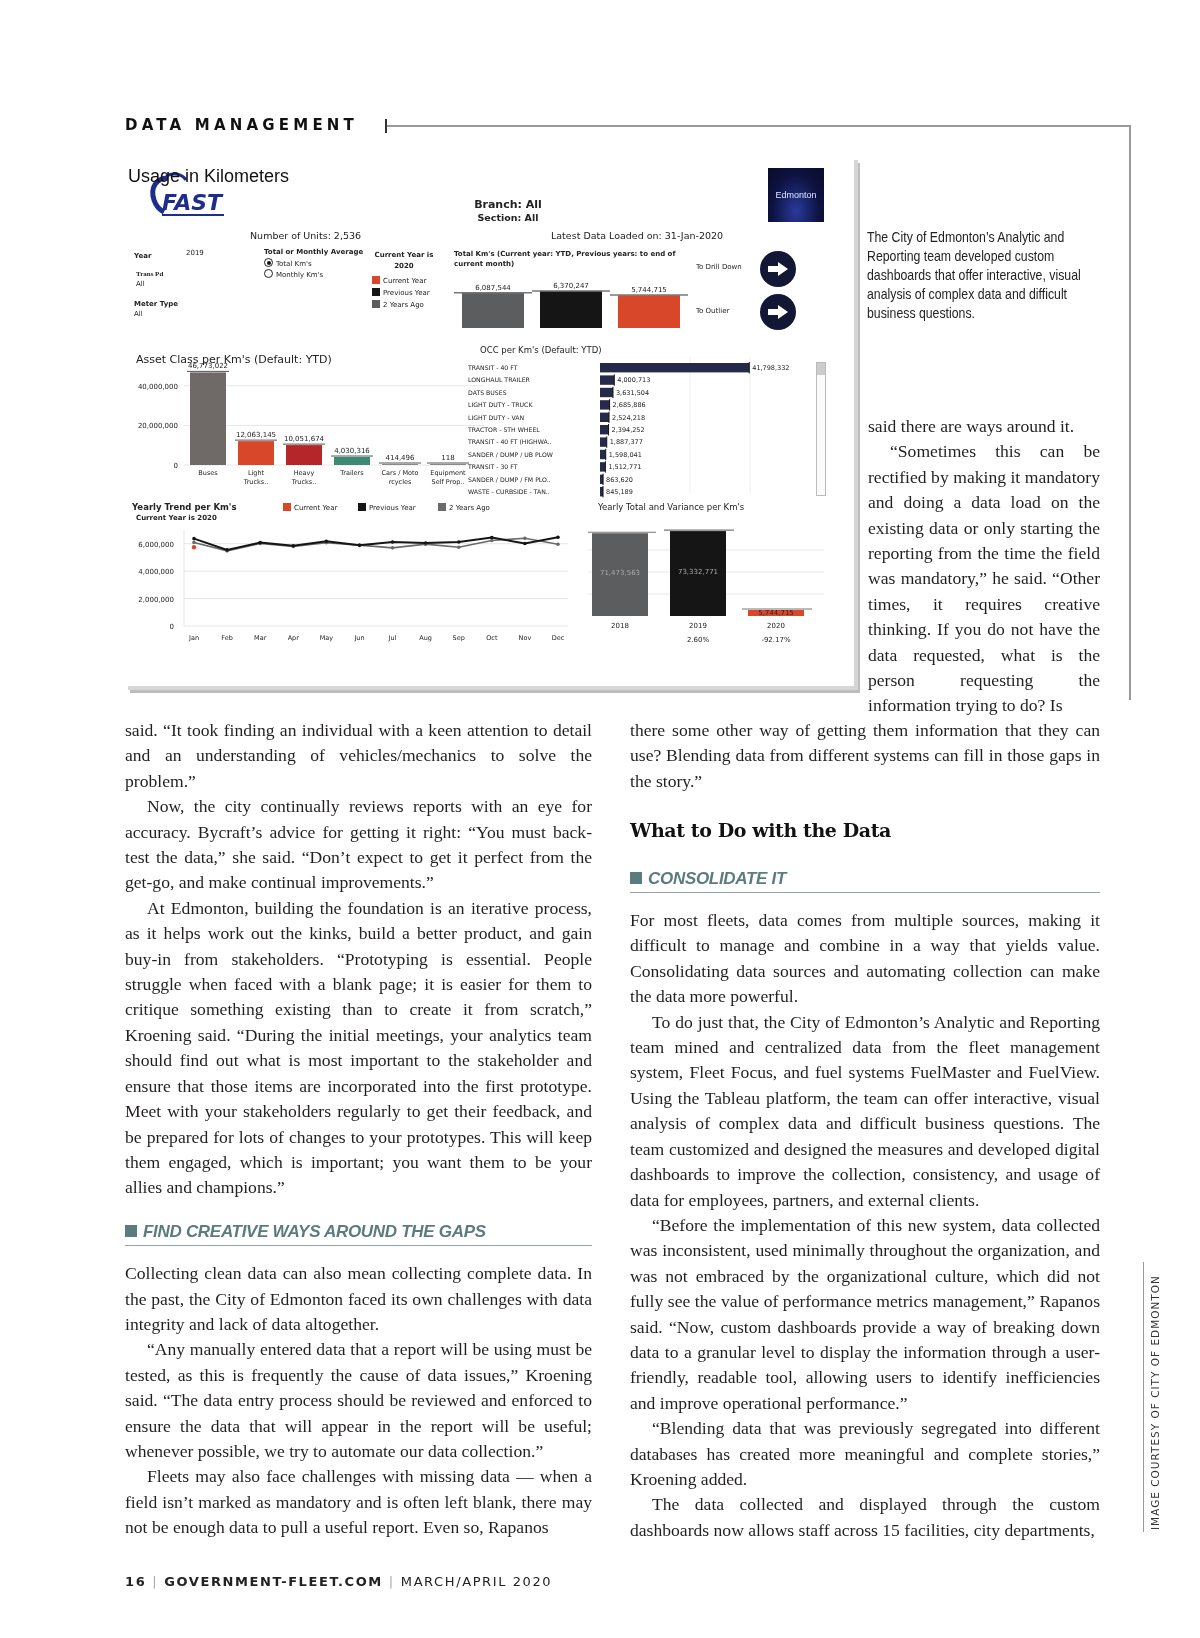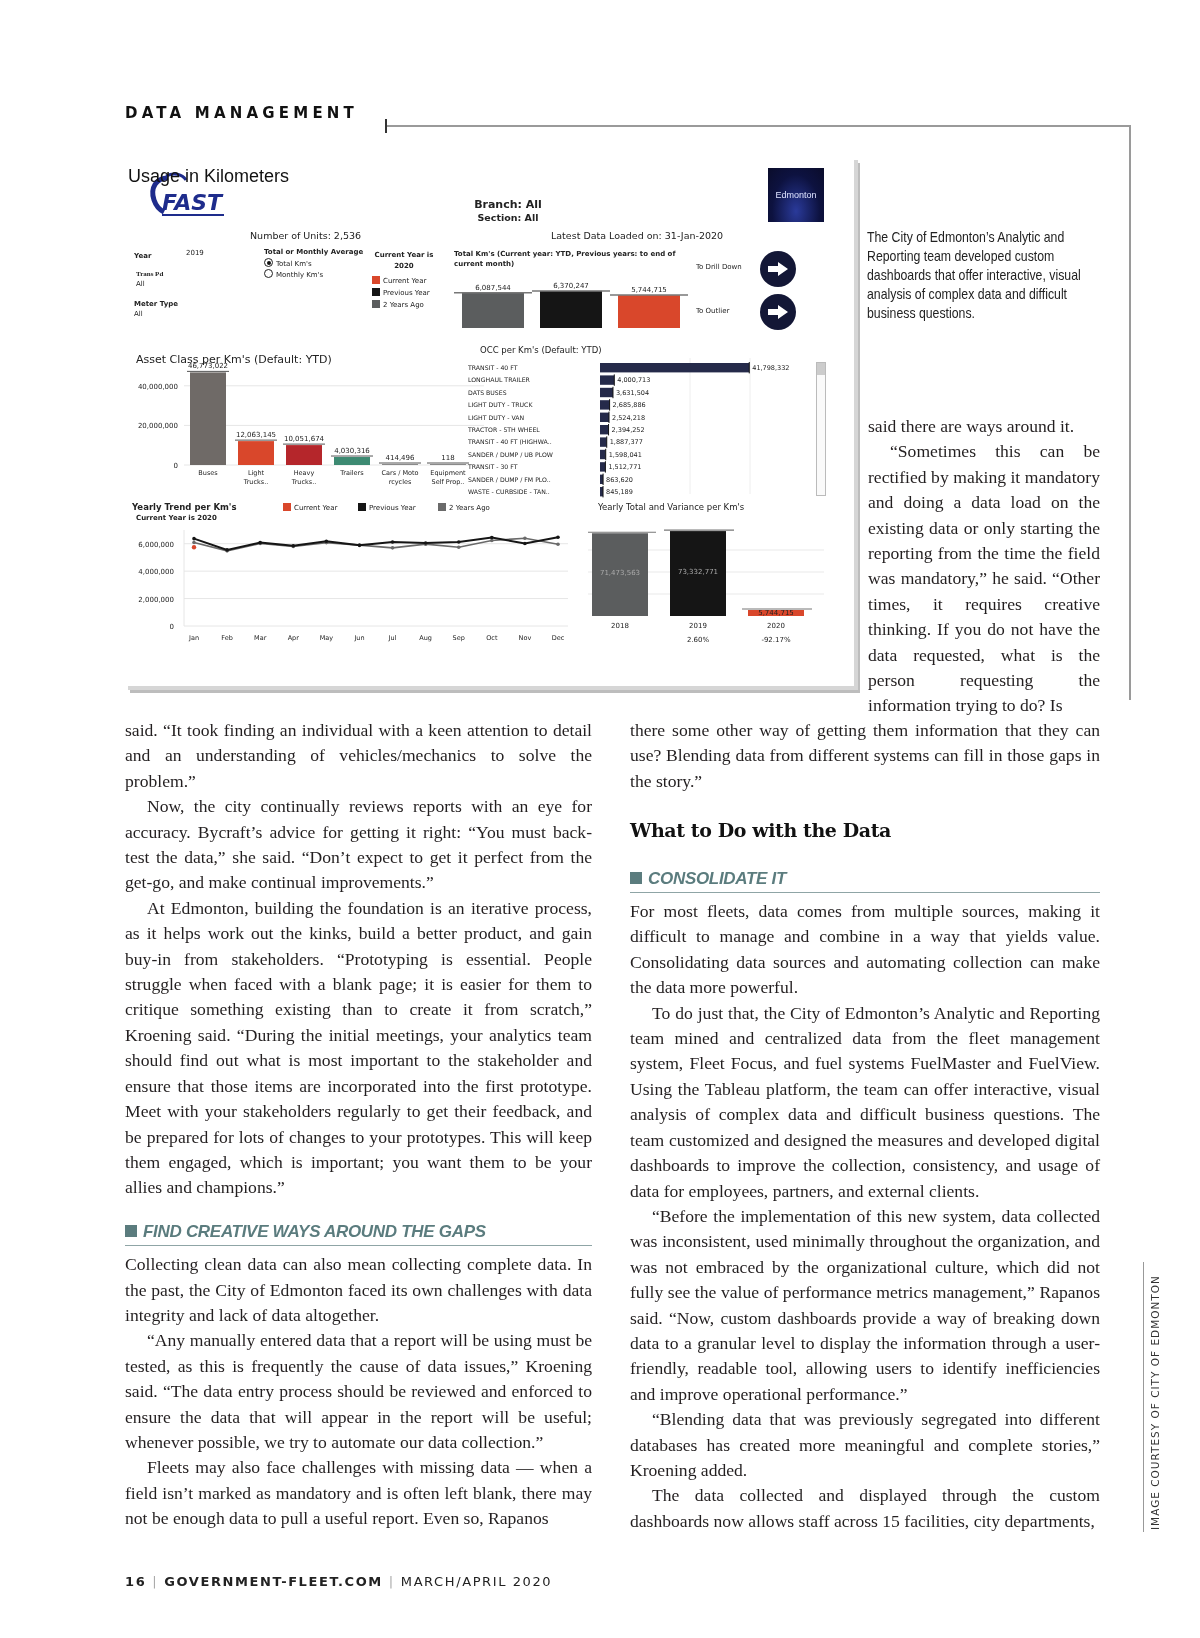--- a/index.html
+++ b/index.html
@@ -1,21 +1,21 @@
 <!DOCTYPE html>
 <html><head>
 <meta charset="utf-8">
 <style>
   * { box-sizing: border-box; margin: 0; padding: 0; }
   html, body { width: 1200px; height: 1638px; background: #fff; overflow: hidden; }
   body { position: relative; font-family: "Liberation Serif", serif; color: #231f20; }
   .abs { position: absolute; }
 
   
-  #section-label { left: 125px; top: 104px; font-family: "DejaVu Sans", sans-serif; font-weight: bold; font-size: 15px; letter-spacing: 4.2px; color: #111; }
+  #section-label { left: 125px; top: 116px; font-family: "DejaVu Sans", sans-serif; font-weight: bold; font-size: 15px; letter-spacing: 4.2px; color: #111; }
   #header-tick { left: 385px; top: 119px; width: 2px; height: 14px; background: #333; }
   #header-rule { left: 387px; top: 125px; width: 743px; height: 2px; background: #9a9a9a; }
   #header-rule-right { left: 1129px; top: 125px; width: 2px; height: 575px; background: #9a9a9a; }
 
   
   #dashboard { left: 128px; top: 160px; width: 730px; height: 530px; background: #fff; font-family: "DejaVu Sans", sans-serif; color: #222; box-shadow: 2px 3px 0 #bdbdbd; border-right: 4px solid #d6d6d6; border-bottom: 4px solid #d6d6d6; }
   .dtxt { position: absolute; white-space: nowrap; }
   #fast-logo { left: 18px; top: 10px; width: 82px; height: 52px; }
   #dash-title { left: 0; width: 760px; top: 6px; text-align: left; font-size: 18px; font-weight: normal; color: #111; font-family: "Liberation Sans", sans-serif; }
   #dash-branch { left: 0; width: 760px; top: 38px; text-align: center; font-size: 11px; font-weight: bold; }
@@ -35,21 +35,21 @@
   #caption { left: 867px; top: 228px; width: 235px; font-family: "Liberation Sans", sans-serif; font-size: 14.3px; line-height: 19px; color: #222; transform: scaleX(0.86); transform-origin: left top; width: 275px; }
 
   
   .col { position: absolute; font-size: 17.6px; line-height: 25.4px; text-align: justify; color: #231f20; }
   .col p { text-indent: 22px; }
   .col p.noindent { text-indent: 0; }
   .col p.last { text-align-last: left; }
   #col-right-top { left: 868px; top: 414px; width: 232px; }
   #col-left { left: 125px; top: 718px; width: 467px; }
   #col-right { left: 630px; top: 718px; width: 470px; }
-  .subhead { font-family: "Liberation Sans", sans-serif; font-style: italic; font-weight: bold; color: #5b7c7e; font-size: 17px; letter-spacing: -0.3px; border-bottom: 1px solid #8fa5a6; padding-bottom: 1px; margin: 18px 0 6px 0; text-indent: 0; transform-origin: left; }
+  .subhead { font-family: "Liberation Sans", sans-serif; font-style: italic; font-weight: bold; color: #5b7c7e; font-size: 17px; letter-spacing: -0.3px; border-bottom: 1px solid #8fa5a6; padding-bottom: 1px; margin: 18px 0 15px 0; text-indent: 0; transform-origin: left; }
   .subhead .sq { display: inline-block; width: 12px; height: 12px; background: #5b7c7e; margin-right: 6px; vertical-align: 0px; }
   .heading2 { font-family: "DejaVu Serif", serif; font-weight: bold; font-size: 19px; color: #111; margin: 24px 0 22px 0; text-indent: 0; letter-spacing: -0.4px; }
 
   
   #footer { left: 125px; top: 1574px; font-family: "DejaVu Sans", sans-serif; font-size: 13px; letter-spacing: 1.6px; color: #222; }
   #footer .pipe { color: #aaa; margin: 0 6px; }
   #footer b { font-weight: bold; }
   #credit-rule { left: 1143px; top: 1262px; width: 1px; height: 270px; background: #999; }
   #credit { left: 1149px; top: 1530px; font-family: "DejaVu Sans", sans-serif; font-size: 10.5px; letter-spacing: 1px; color: #333; transform: rotate(-90deg); transform-origin: left top; white-space: nowrap; }
 </style>

